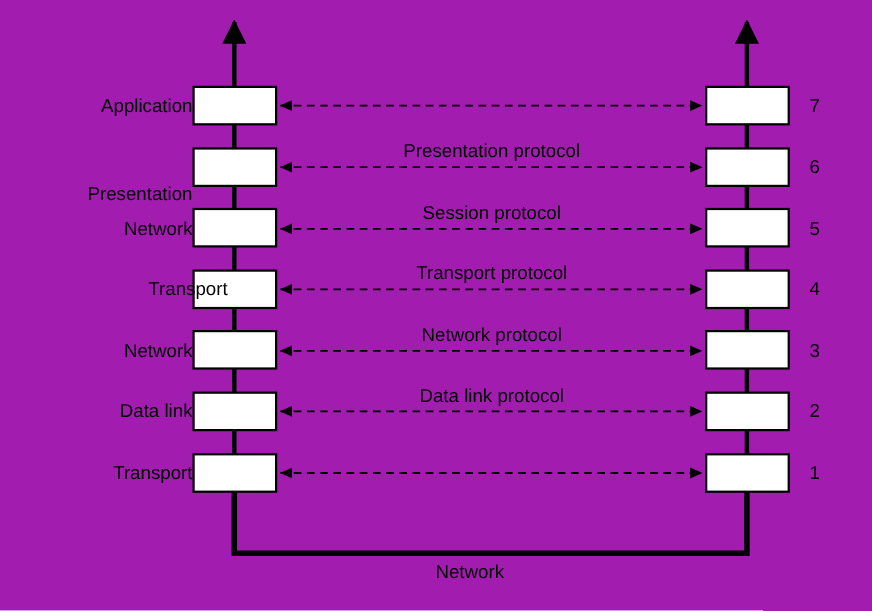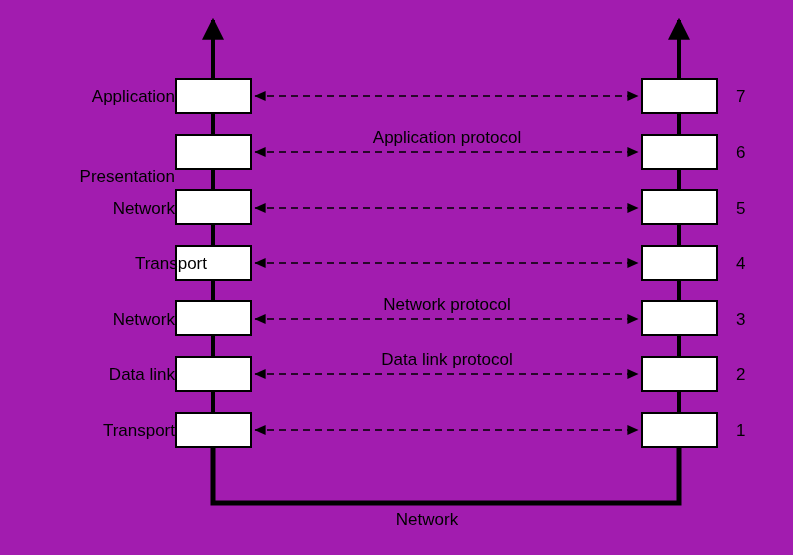--- a/index.html
+++ b/index.html
@@ -150,21 +150,23 @@
   </svg>
 
   <div class="layer-name" style="right:640px; top:96px;">Application</div>
   <div class="layer-name" style="right:640px; top:152px;margin-top:24px;">Presentation</div>
   <div class="layer-name" style="right:640px; top:208px;">Network</div>
   <div class="layer-name" style="right:608px; top:263px;">Transport</div>
   <div class="layer-name" style="right:640px; top:319px;">Network</div>
   <div class="layer-name" style="right:640px; top:374px;">Data link</div>
   <div class="layer-name" style="right:640px; top:430px;">Transport</div>
 
-  <div class="protocol-label" style="left:447px; top:146px;">Application protocol</div>
+  <div class="protocol-label" style="left:447px; top:146px;">Presentation protocol</div>
+  <div class="protocol-label" style="left:447px; top:202px;">Session protocol</div>
+  <div class="protocol-label" style="left:447px; top:257px;">Transport protocol</div>
   <div class="protocol-label" style="left:447px; top:368px;">Data link protocol</div>
   <div class="protocol-label" style="left:447px; top:313px;">Network protocol</div>
 
   <div class="layer-number" style="left:736px; top:96px;">7</div>
   <div class="layer-number" style="left:736px; top:152px;">6</div>
   <div class="layer-number" style="left:736px; top:208px;">5</div>
   <div class="layer-number" style="left:736px; top:263px;">4</div>
   <div class="layer-number" style="left:736px; top:319px;">3</div>
   <div class="layer-number" style="left:736px; top:374px;">2</div>
   <div class="layer-number" style="left:736px; top:430px;">1</div>

